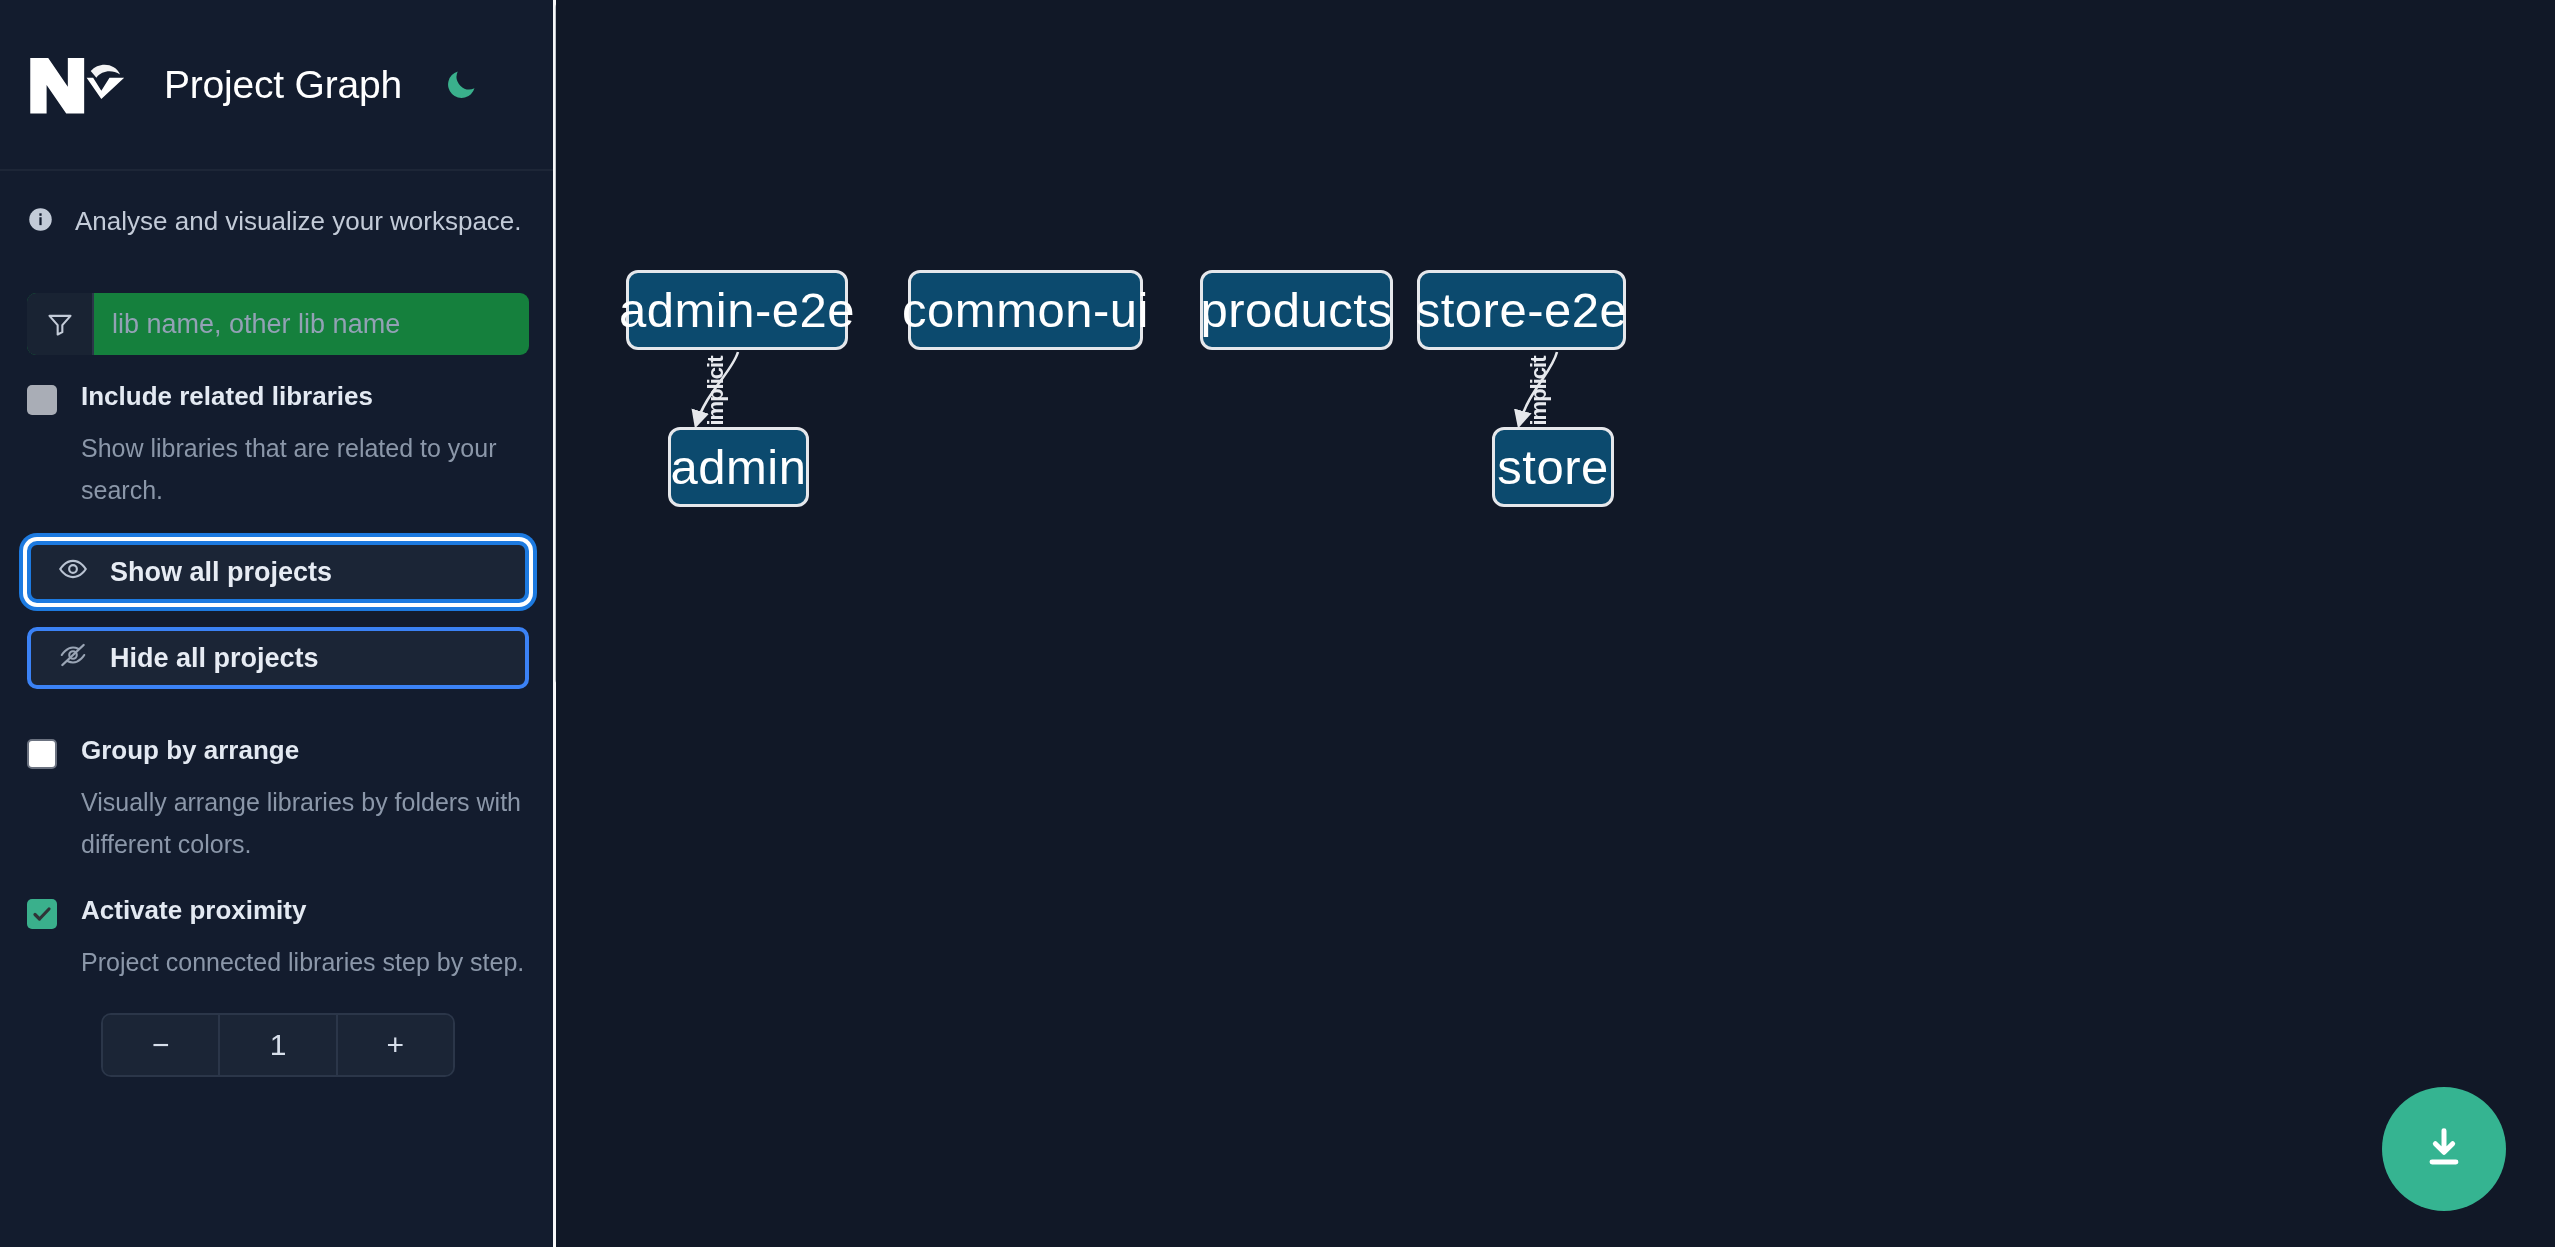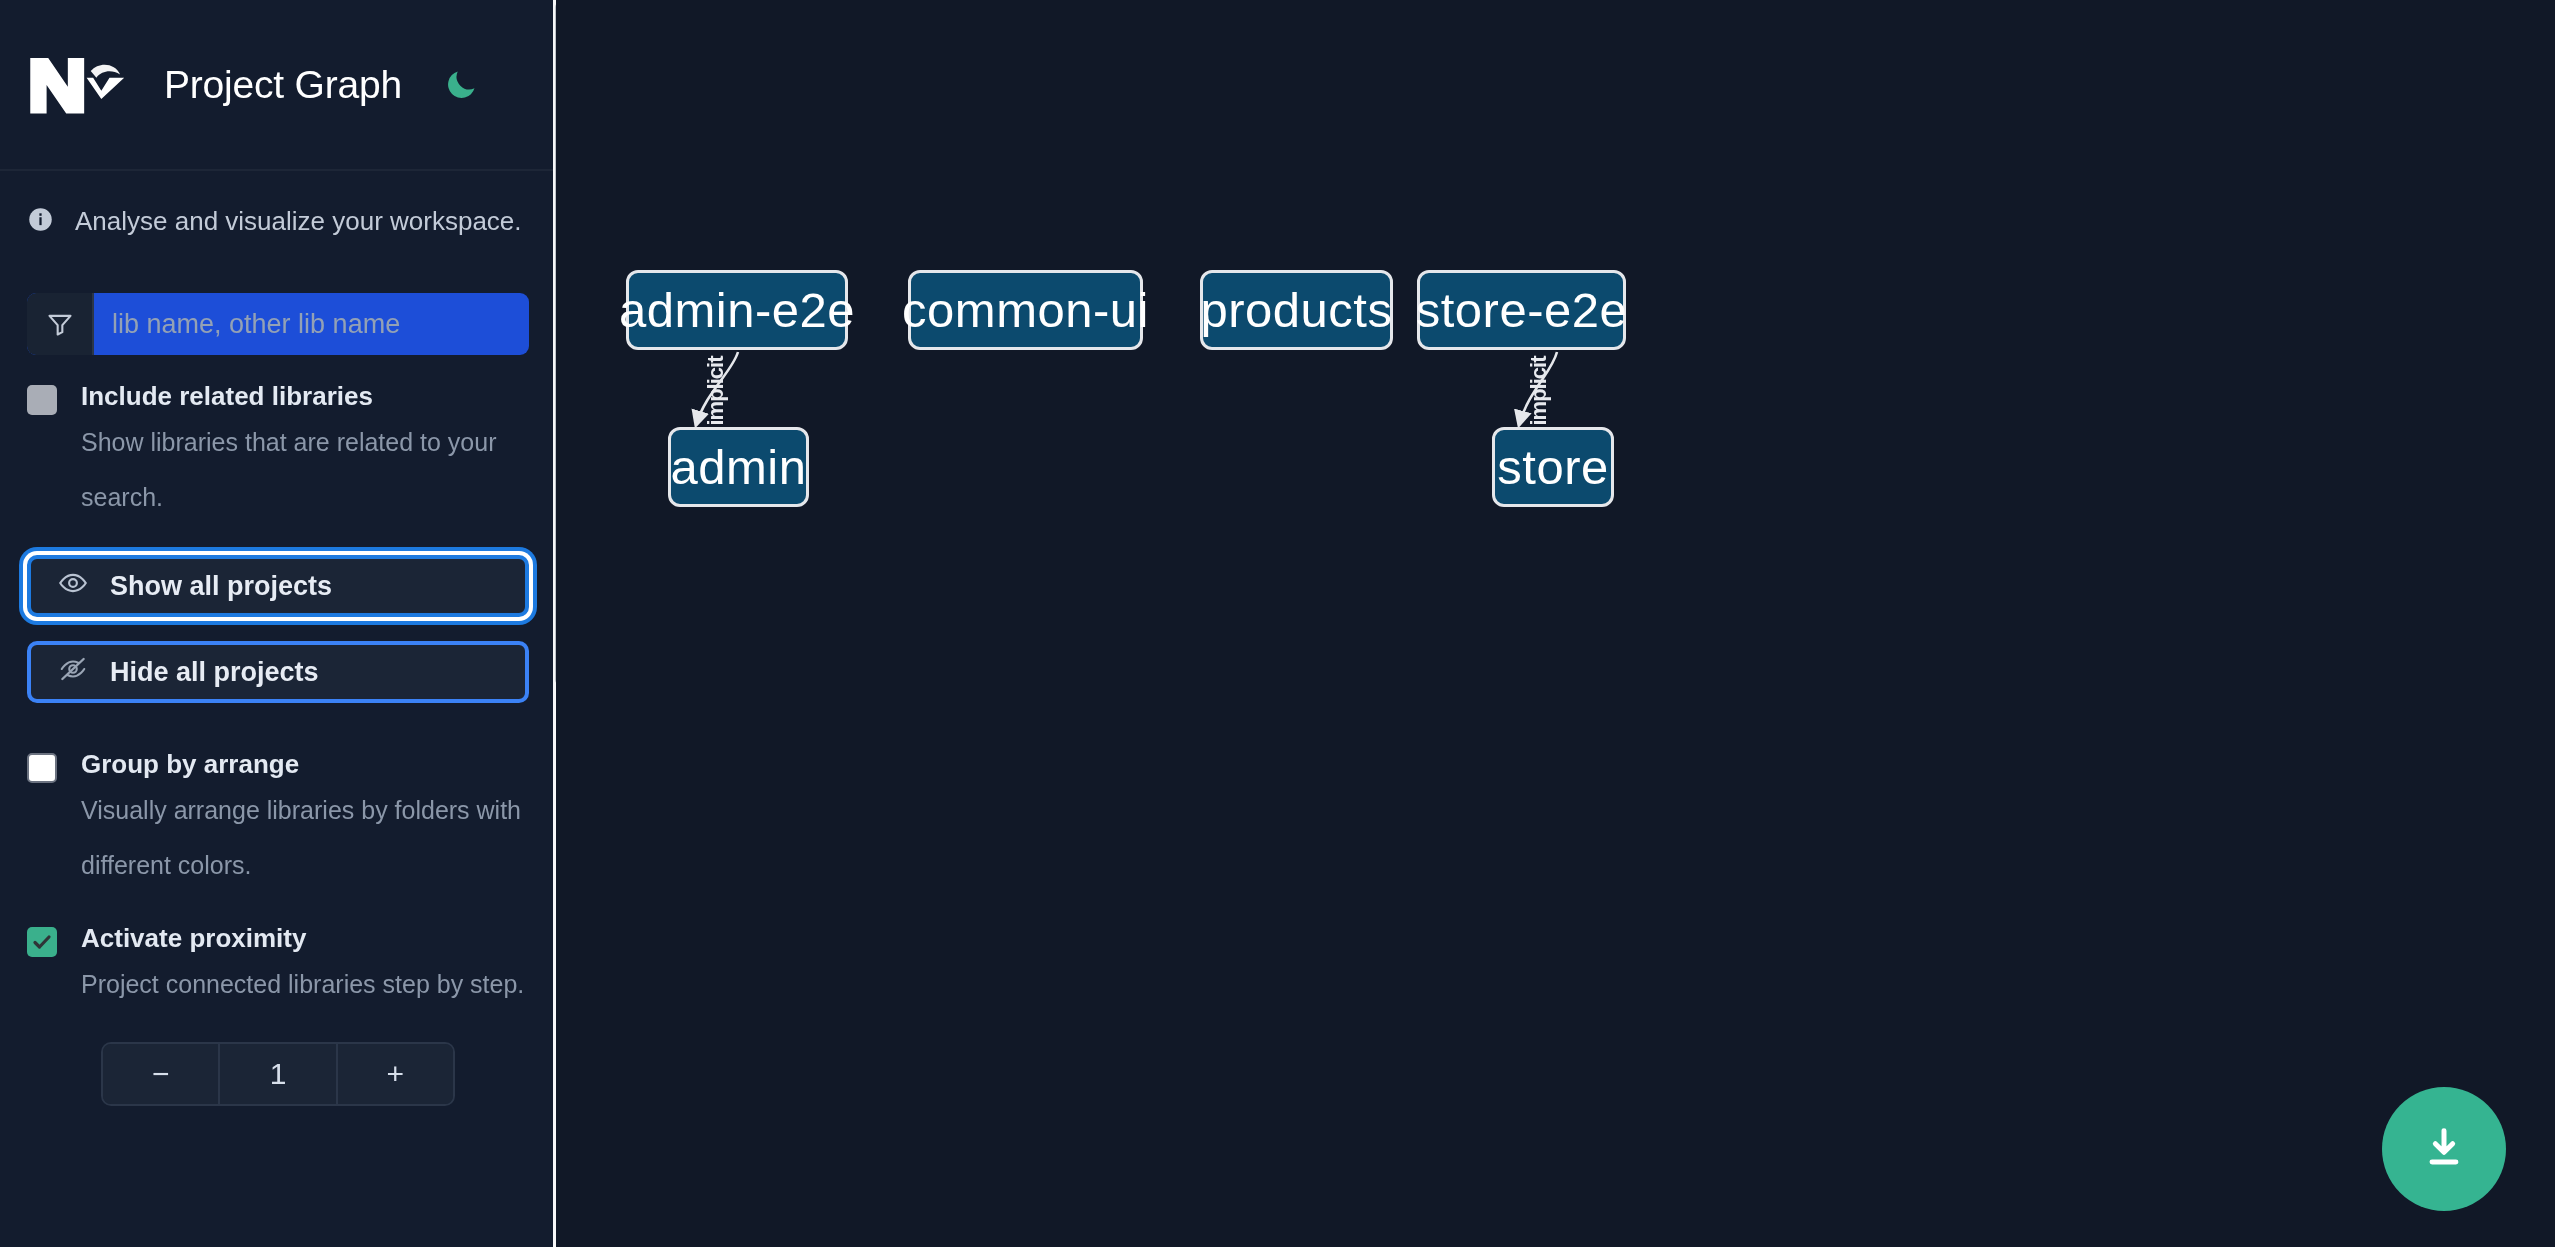--- a/index.html
+++ b/index.html
@@ -64,21 +64,21 @@
     color: #c3cbd8;
     font-size: 26px;
     white-space: nowrap;
   }
 
   .search-wrap {
     margin-top: 22px;
     height: 62px;
     display: flex;
     align-items: stretch;
-    background: #1d4ed8;
+    background: #15803d;
     border-radius: 9px;
     overflow: hidden;
   }
   .search-icon-box {
     width: 67px;
     display: flex; align-items: center; justify-content: center;
     background: #192333;
     border-right: 2px solid #2b3648;
   }
   .search-input {
@@ -101,22 +101,22 @@
   .opt-title {
     color: #e3e9f2;
     font-size: 26px;
     font-weight: 700;
     line-height: 30px;
   }
   .opt-desc {
     color: #8b97a9;
     font-size: 25px;
     font-weight: 400;
-    line-height: 55px;
-    margin-top: 4px;
+    line-height: 42px;
+    margin-top: 16px;
   }
 
   .cb {
     flex: 0 0 auto;
     width: 30px; height: 30px;
     margin-top: 4px;
     border-radius: 5px;
     cursor: pointer;
     position: relative;
   }

